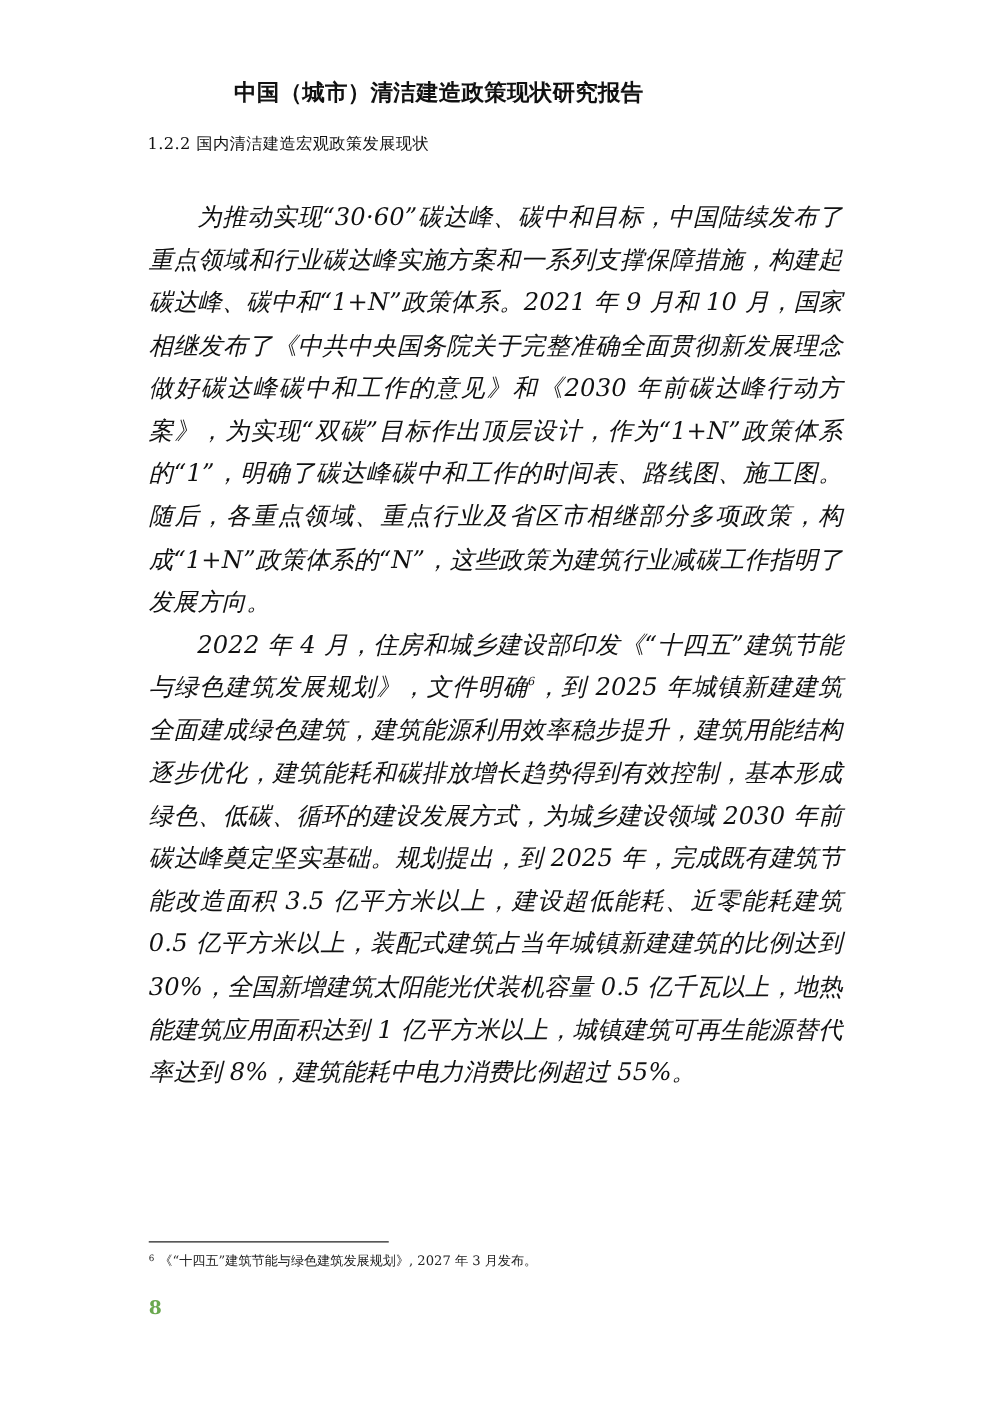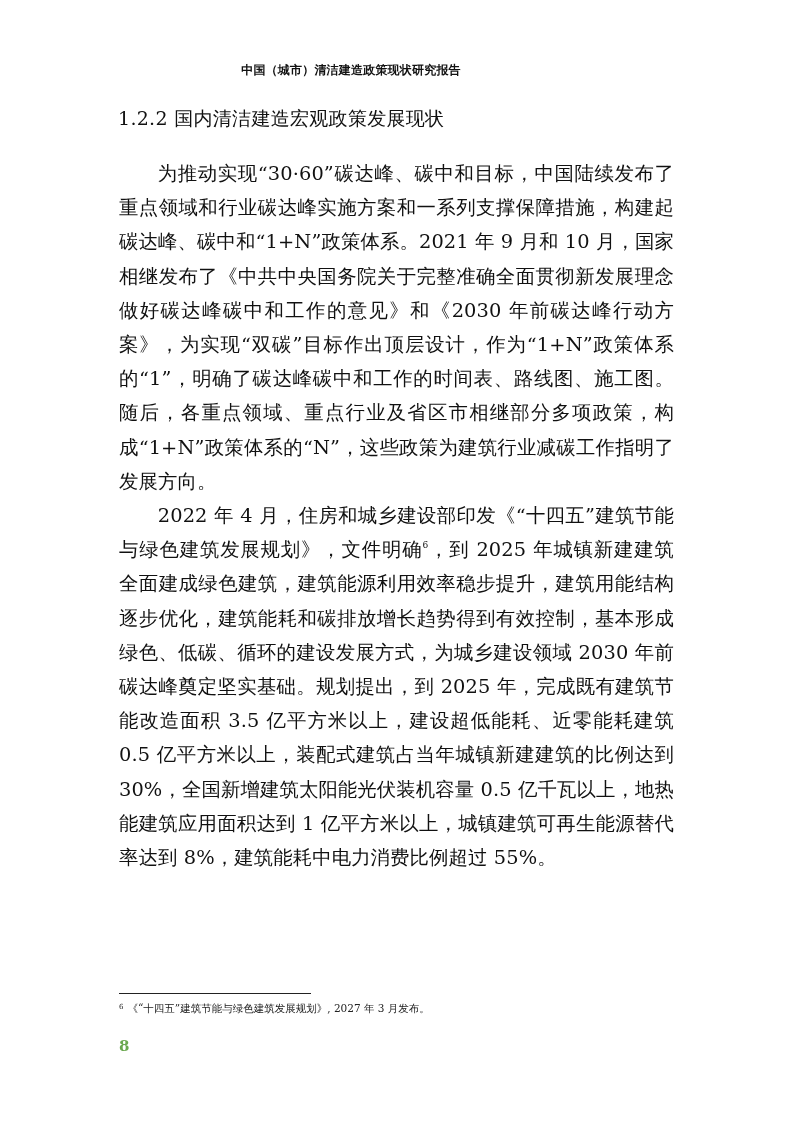--- a/index.html
+++ b/index.html
@@ -16,38 +16,39 @@
       color: #111111;
     }
     .running-header {
       position: absolute;
       top: 62px;
       left: 0;
       width: 702px;
       text-align: center;
       font-family: "DejaVu Sans", "Liberation Sans", sans-serif;
       font-weight: bold;
-      font-size: 12px;
+      font-size: 18px;
       letter-spacing: 0.2px;
       color: #111;
     }
     .section-title {
       position: absolute;
       top: 106px;
       left: 118px;
       font-family: "DejaVu Serif", "Liberation Serif", serif;
-      font-size: 19px;
+      font-size: 13px;
       color: #111;
       letter-spacing: 0.3px;
     }
     .body {
       position: absolute;
       top: 157px;
       left: 119px;
       width: 555px;
+      font-style: italic;
     }
     .para {
       margin: 0;
       font-size: 19.4px;
       line-height: 34.2px;
       text-indent: 2em;
       text-align: justify;
       text-align-last: left;
       letter-spacing: 0.1px;
     }

